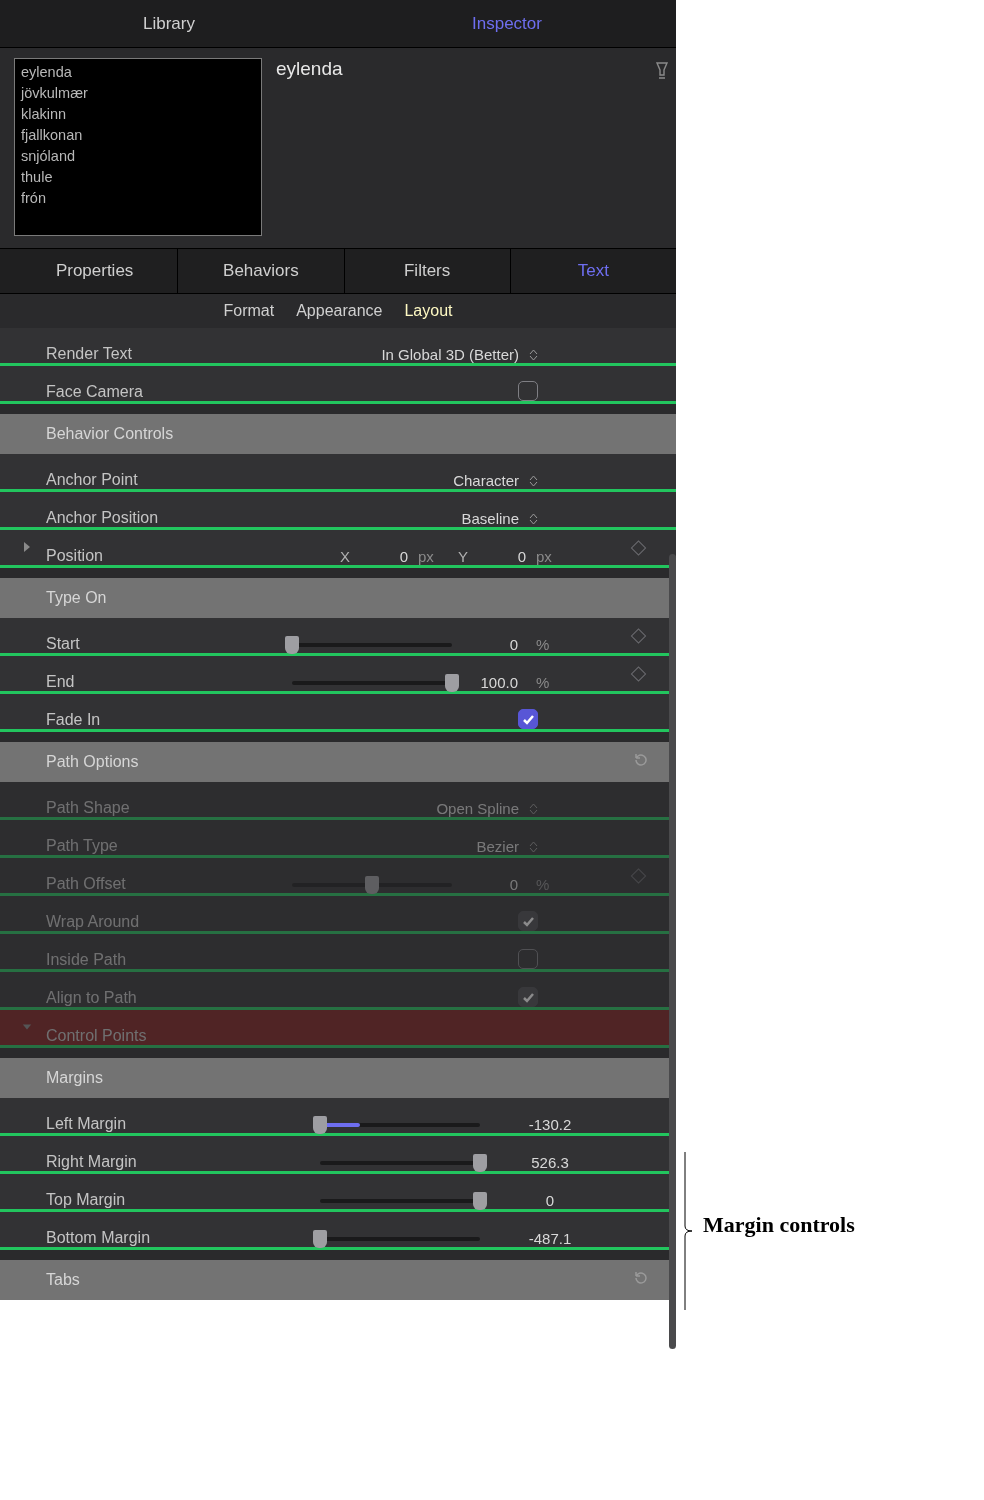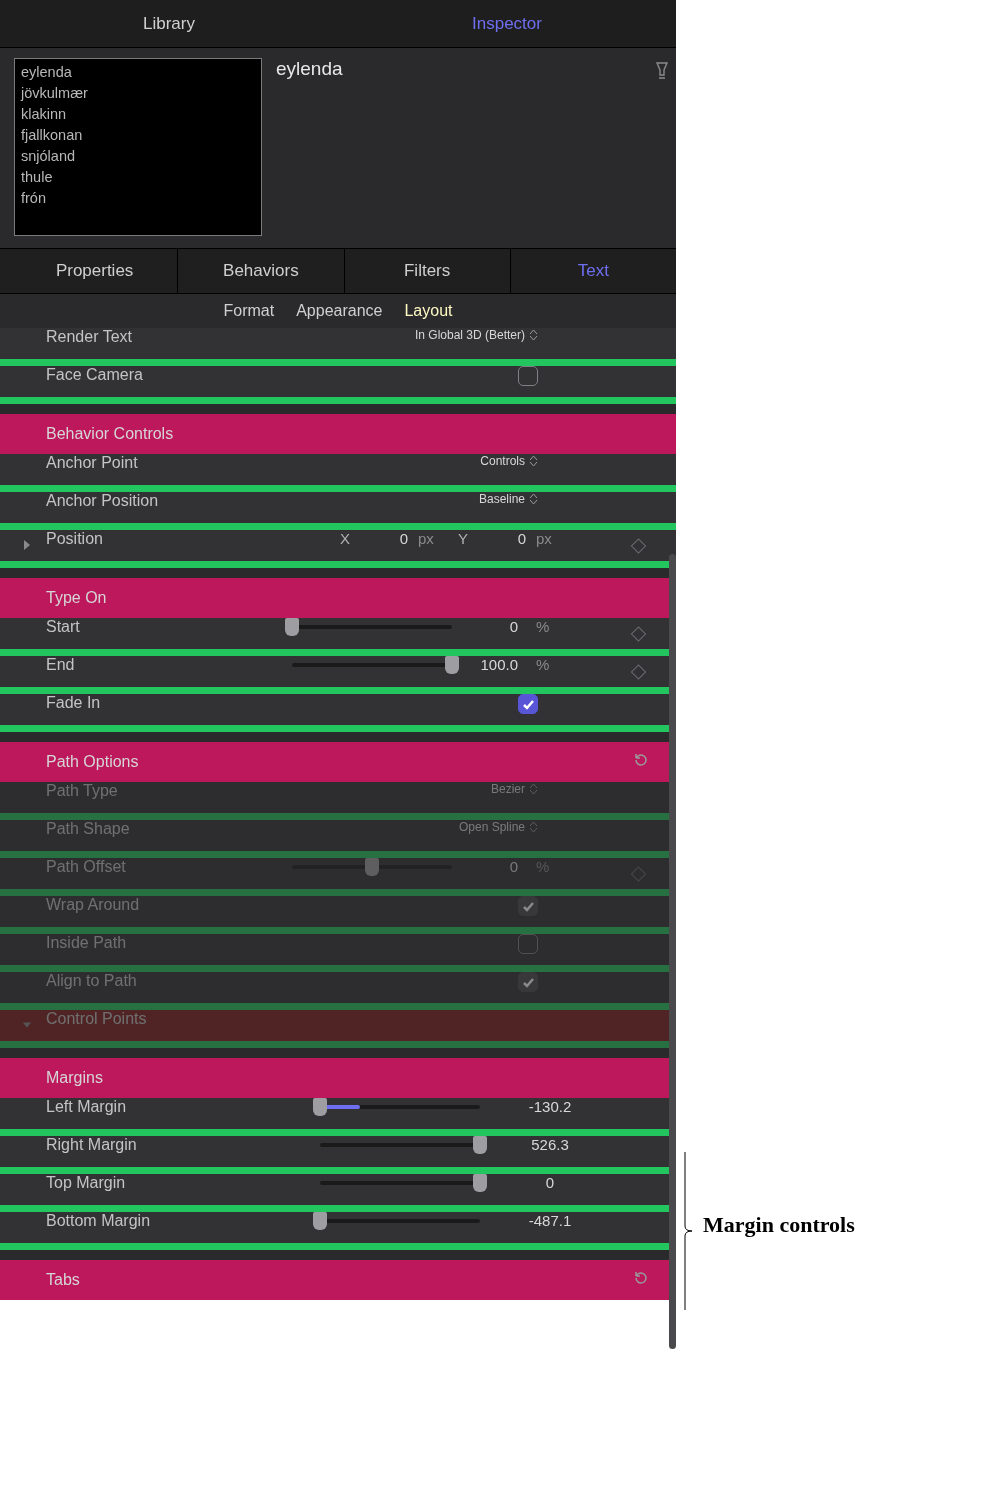--- a/index.html
+++ b/index.html
@@ -101,30 +101,30 @@
   }
   .mode-tab { color: #d0d0d0; cursor: pointer; }
   .mode-tab.active { color: #fef9c3; }
   .section-header {
     height: 40px;
     display: flex;
     align-items: center;
     padding: 0 32px 0 46px;
     font-size: 16px;
     color: #d6d6d6;
-    background: #be185d;
+    background: #737373;
     position: relative;
   }
   .row {
     height: 38px;
     display: flex;
-    align-items: flex-start;
+    align-items: flex-end;
     padding: 0 18px 0 46px;
     background: #323234;
-    border-bottom: 7px solid #22c55e;
+    border-bottom: 3px solid #22c55e;
     position: relative;
   }
   .row.dimmed {
     opacity: 0.45;
   }
   .row-label {
     width: 160px;
     font-size: 16px;
     color: #c4c4c4;
   }
@@ -132,23 +132,23 @@
     flex: 1;
     display: flex;
     align-items: center;
     justify-content: flex-end;
     gap: 8px;
     padding-right: 120px;
   }
   .dropdown {
     display: flex;
     align-items: center;
-    gap: 4px;
+    gap: 10px;
     color: #d8d8d8;
-    font-size: 12px;
+    font-size: 15px;
     cursor: pointer;
   }
   .stepper {
     display: inline-flex;
     flex-direction: column;
     line-height: 0;
     color: #9a9a9a;
   }
   .stepper svg { width: 9px; height: 6px; }
   .checkbox {
@@ -346,21 +346,21 @@
   </div>
 
   <div class="spacer"></div>
 
   <div class="section-header">Behavior Controls</div>
 
   <div class="row">
     <div class="row-label">Anchor Point</div>
     <div class="row-content">
       <div class="dropdown">
-        <span>Controls</span>
+        <span>Character</span>
         <span class="stepper">
           <svg viewBox="0 0 9 6">
                 <path d="M1 5 L4.5 1 L8 5" fill="none" stroke="currentColor"></path>
               </svg>
           <svg viewBox="0 0 9 6">
                 <path d="M1 1 L4.5 5 L8 1" fill="none" stroke="currentColor"></path>
               </svg>
         </span>
       </div>
     </div>
@@ -449,41 +449,41 @@
   <div class="section-header">
     <span>Path Options</span>
     <span class="reset-icon">
       <svg viewBox="0 0 18 18">
             <path d="M4 9 A5 5 0 1 0 6 5 L4 7 M4 7 L4 3 M4 7 L8 7" fill="none" stroke="#9a9a9a" stroke-width="1.5"></path>
           </svg>
     </span>
   </div>
 
   <div class="row dimmed">
+    <div class="row-label">Path Shape</div>
+    <div class="row-content">
+      <div class="dropdown">
+        <span>Open Spline</span>
+        <span class="stepper">
+          <svg viewBox="0 0 9 6">
+                <path d="M1 5 L4.5 1 L8 5" fill="none" stroke="currentColor"></path>
+              </svg>
+          <svg viewBox="0 0 9 6">
+                <path d="M1 1 L4.5 5 L8 1" fill="none" stroke="currentColor"></path>
+              </svg>
+        </span>
+      </div>
+    </div>
+  </div>
+
+  <div class="row dimmed">
     <div class="row-label">Path Type</div>
     <div class="row-content">
       <div class="dropdown">
         <span>Bezier</span>
-        <span class="stepper">
-          <svg viewBox="0 0 9 6">
-                <path d="M1 5 L4.5 1 L8 5" fill="none" stroke="currentColor"></path>
-              </svg>
-          <svg viewBox="0 0 9 6">
-                <path d="M1 1 L4.5 5 L8 1" fill="none" stroke="currentColor"></path>
-              </svg>
-        </span>
-      </div>
-    </div>
-  </div>
-
-  <div class="row dimmed">
-    <div class="row-label">Path Shape</div>
-    <div class="row-content">
-      <div class="dropdown">
-        <span>Open Spline</span>
         <span class="stepper">
           <svg viewBox="0 0 9 6">
                 <path d="M1 5 L4.5 1 L8 5" fill="none" stroke="currentColor"></path>
               </svg>
           <svg viewBox="0 0 9 6">
                 <path d="M1 1 L4.5 5 L8 1" fill="none" stroke="currentColor"></path>
               </svg>
         </span>
       </div>
     </div>

